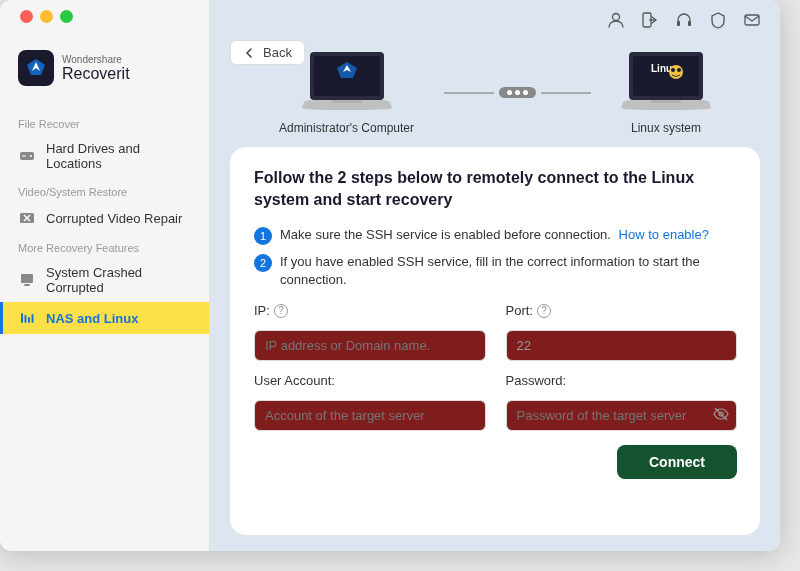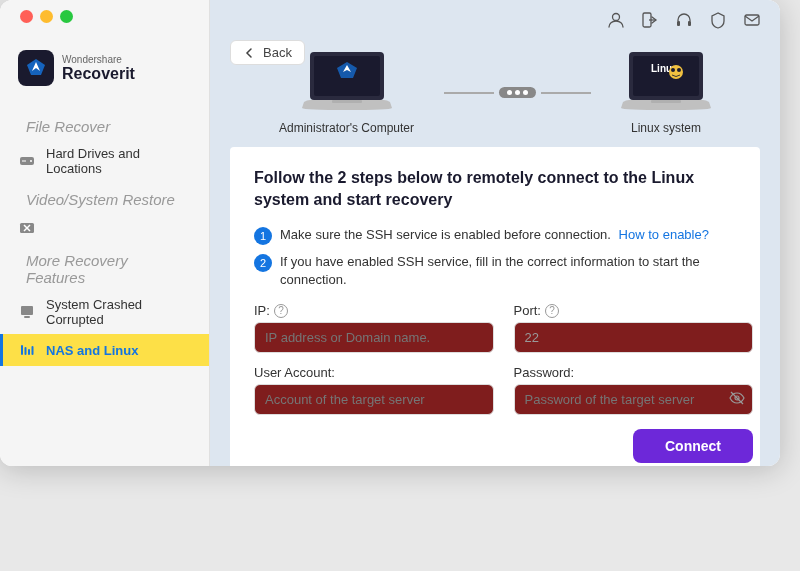--- a/index.html
+++ b/index.html
@@ -8,21 +8,21 @@
       background: #e8e8e8;
       width: 800px;
       height: 571px;
       overflow: hidden;
       display: flex;
       align-items: center;
       justify-content: center;
     }
     .window {
       width: 780px;
-      height: 466px;
+      height: 551px;
       background: #fff;
       border-radius: 12px;
       box-shadow: 0 4px 30px rgba(0,0,0,0.2);
       display: flex;
       overflow: hidden;
     }
     
     .titlebar {
       position: absolute;
       top: 10px;
@@ -59,28 +59,27 @@
     }
     .logo-icon {
       width: 36px; height: 36px;
       background: #1a1a2e;
       border-radius: 8px;
       display: flex; align-items: center; justify-content: center;
     }
     .logo-icon svg { width: 22px; height: 22px; }
     .logo-text { display: flex; flex-direction: column; }
     .logo-brand { font-size: 10px; color: #666; }
-    .logo-app { font-size: 16px; font-weight: 700; color: #1a1a2e; }
+    .logo-app { font-size: 16px; font-weight: 400; color: #1a1a2e; }
 
     .sidebar-section-label {
-      font-size: 15px;
+      font-size: 11px;
       color: #999;
-      padding: 8px 18px 4px 26px;
+      padding: 8px 18px 4px 18px;
       font-weight: 500;
-      font-style: italic;
     }
     .sidebar-item {
       display: flex;
       align-items: center;
       gap: 10px;
       padding: 7px 18px;
       cursor: pointer;
       font-size: 13px;
       color: #333;
       border-radius: 0;
@@ -175,23 +174,23 @@
       cursor: pointer;
       background: #fff;
       border: 1px solid #ddd;
       border-radius: 6px;
       padding: 4px 12px;
     }
 
     
     .form-card {
       background: #fff;
-      border-radius: 4px;
+      border-radius: 16px;
       margin: 12px 20px 16px 20px;
-      padding: 20px 7px 20px 24px;
+      padding: 20px 23px 20px 24px;
       flex: 1;
     }
     .form-title {
       font-size: 16px;
       font-weight: 700;
       color: #1a1a2e;
       margin-bottom: 14px;
       line-height: 1.4;
     }
     .step-item {
@@ -214,21 +213,21 @@
     }
     .step-text { line-height: 1.4; }
     .how-to-link { color: #1475e1; text-decoration: none; margin-left: 4px; }
 
     .form-fields {
       display: grid;
       grid-template-columns: 1fr 1fr;
       gap: 12px 20px;
       margin-top: 14px;
     }
-    .field-group { display: flex; flex-direction: column; gap: 4px; }
+    .field-group { display: flex; flex-direction: column; gap: 12px; }
     .field-label {
       font-size: 13px;
       color: #333;
       font-weight: 500;
       display: flex; align-items: center; gap: 4px;
     }
     .field-hint {
       width: 14px; height: 14px;
       border-radius: 50%;
       border: 1px solid #999;
@@ -257,21 +256,21 @@
       color: #999; cursor: pointer;
       font-size: 14px;
     }
 
     .connect-row {
       display: flex;
       justify-content: flex-end;
       margin-top: 14px;
     }
     .connect-btn {
-      background: #6d28d9;
+      background: #14532d;
       color: #fff;
       border: none;
       border-radius: 8px;
       padding: 9px 32px;
       font-size: 14px;
       font-weight: 600;
       cursor: pointer;
     }
   </style>
 </head>
@@ -315,20 +314,21 @@
 
       <div class="sidebar-section-label">Video/System Restore</div>
       <div class="sidebar-item">
         <span class="sidebar-item-icon">
           <svg width="16" height="16" viewBox="0 0 16 16" fill="none">
               <rect x="1" y="3" width="14" height="10" rx="1.5" fill="#888"></rect>
               <line x1="5" y1="5" x2="11" y2="11" stroke="#fff" stroke-width="1.5"></line>
               <line x1="11" y1="5" x2="5" y2="11" stroke="#fff" stroke-width="1.5"></line>
             </svg>
         </span>
+        <span>Corrupted Video Repair</span>
       </div>
 
       <div class="sidebar-section-label">More Recovery Features</div>
       <div class="sidebar-item">
         <span class="sidebar-item-icon">
           <svg width="16" height="16" viewBox="0 0 16 16" fill="none">
               <rect x="2" y="2" width="12" height="9" rx="1" fill="#888"></rect>
               <rect x="5" y="12" width="6" height="2" rx="1" fill="#888"></rect>
             </svg>
         </span>

